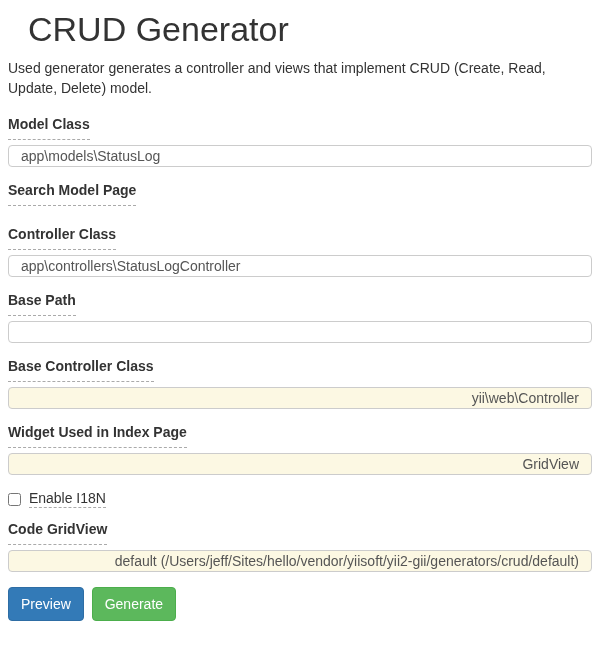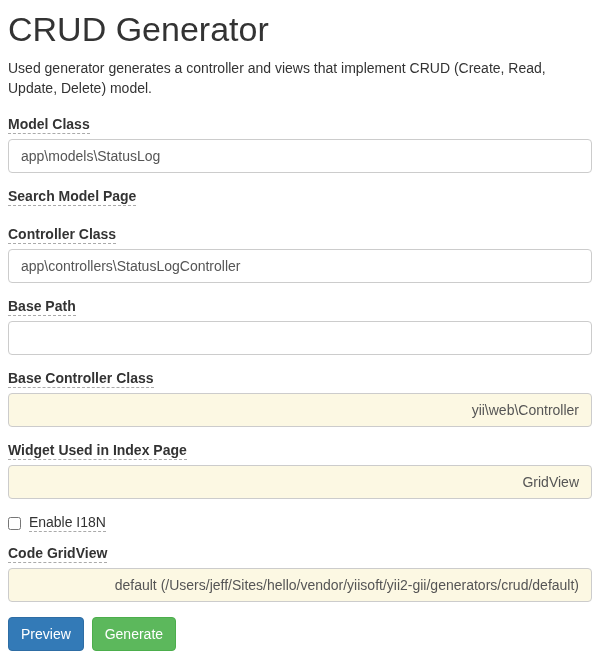--- a/index.html
+++ b/index.html
@@ -8,44 +8,45 @@
       font-size: 14px;
       color: #333;
       padding: 10px 8px;
       width: 600px;
     }
     h1 {
       font-size: 34px;
       font-weight: 500;
       color: #333;
       margin-bottom: 10px;
+      margin-left: 20px;
     }
     .description {
       font-size: 14px;
       color: #333;
       line-height: 1.4;
       margin-bottom: 18px;
     }
     .form-group {
       margin-bottom: 15px;
     }
     .control-label {
       display: inline-block;
       font-weight: 700;
       font-size: 14px;
       color: #333;
       margin-bottom: 5px;
       border-bottom: 1px dashed #aaa;
-      padding-bottom: 1px;
+      padding-bottom: 7px;
       cursor: help;
     }
     .form-control {
       display: block;
       width: 100%;
-      height: 34px;
+      height: 22px;
       padding: 6px 12px;
       font-size: 14px;
       line-height: 1.42857143;
       color: #555;
       background-color: #fff;
       border: 1px solid #ccc;
       border-radius: 4px;
     }
     .form-control.sticky {
       background-color: #fcf8e3;

